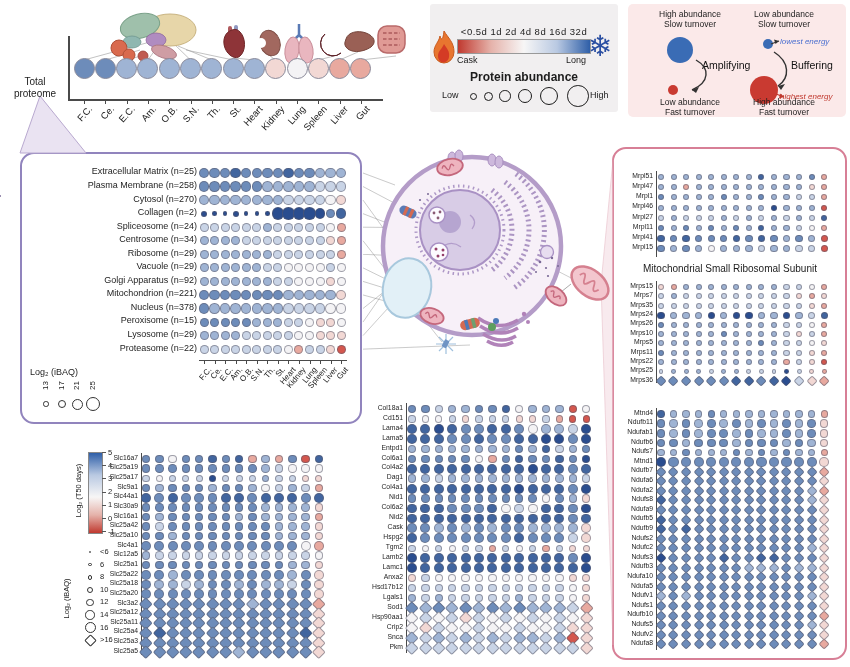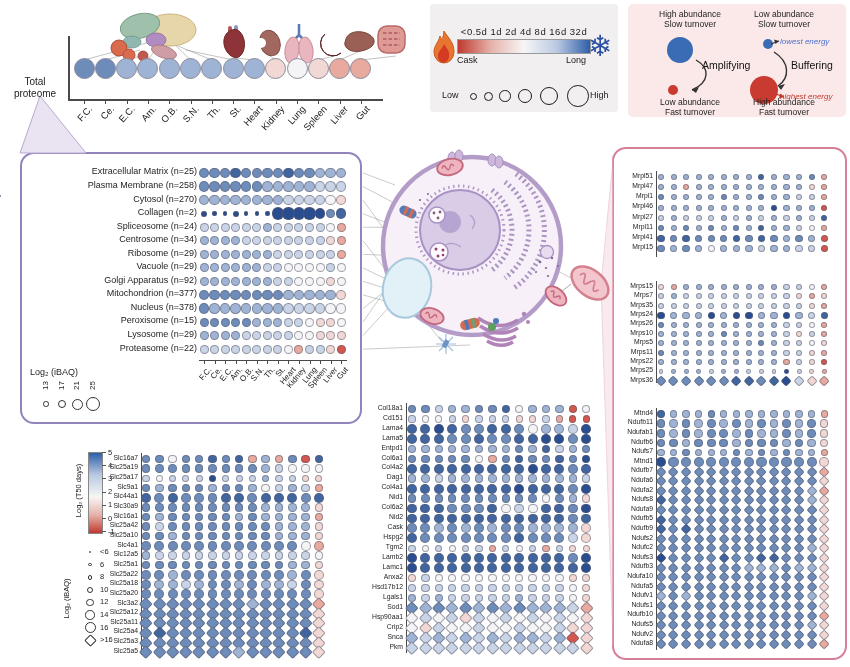--- a/index.html
+++ b/index.html
@@ -211,20 +211,21 @@
     <div class="ptitle" style="left:18px;top:22px;width:152px;font-size:9.5px;position:absolute;letter-spacing:0.5px;">&lt;0.5d 1d  2d  4d   8d 16d 32d</div>
     <div class="abs" style="left:27px;top:35px;width:132px;height:13px;border:0.5px solid #999;
                 background:linear-gradient(to right,#c0392f,#e5b2aa,#f7f6f6,#b9c9e2,#2f5fa8);"></div>
     <div class="abs" style="left:27px;top:51px;font-size:9px;">Cask</div>
     <div class="abs" style="left:136px;top:51px;font-size:9px;">Long</div>
     <svg class="abs" style="left:2px;top:26px;" width="24" height="38" viewBox="0 0 24 38">
       <path d="M12,1 C16,8 22,12 22,22 A10,11 0 0 1 2,22 C2,15 7,12 8,6 C9,10 11,11 12,1 Z" fill="#e8752f" stroke="#c75a1e" stroke-width="1"></path>
       <path d="M12,14 C15,19 18,21 17,27 A5.5,6 0 0 1 6,26 C6,21 10,19 12,14 Z" fill="#d43b25"></path>
     </svg>
     <div class="abs" style="left:158px;top:28px;font-size:29px;color:#2b4fa2;line-height:1;">❄</div>
+    <div class="ptitle" style="left:0;top:66px;width:188px;font-size:12px;font-weight:bold;position:absolute;">Protein abundance</div>
     <div class="abs" style="left:12px;top:86px;font-size:9px;">Low</div>
     <div class="abs" style="left:160px;top:86px;font-size:9px;">High</div>
     <div class="abs" id="abundance-circles" style="left:0;top:0;width:188px;height:108px;">
         <div style="position: absolute; left: 39.5px; top: 88.5px; width: 5px; height: 5px; border-radius: 50%; background: transparent; border: 1.6px solid rgb(26, 26, 26);"></div>
         <div style="position: absolute; left: 53.5px; top: 87.5px; width: 7px; height: 7px; border-radius: 50%; background: transparent; border: 1.6px solid rgb(26, 26, 26);"></div>
         <div style="position: absolute; left: 69.25px; top: 86.25px; width: 9.5px; height: 9.5px; border-radius: 50%; background: transparent; border: 1.6px solid rgb(26, 26, 26);"></div>
         <div style="position: absolute; left: 87.75px; top: 84.75px; width: 12.5px; height: 12.5px; border-radius: 50%; background: transparent; border: 1.6px solid rgb(26, 26, 26);"></div>
         <div style="position: absolute; left: 110px; top: 83px; width: 16px; height: 16px; border-radius: 50%; background: transparent; border: 1.6px solid rgb(26, 26, 26);"></div>
         <div style="position: absolute; left: 137.25px; top: 81.25px; width: 19.5px; height: 19.5px; border-radius: 50%; background: transparent; border: 1.6px solid rgb(26, 26, 26);"></div>
       </div>
@@ -255,20 +256,21 @@
       <path d="M143,40 L151,37" fill="none" stroke="#333" stroke-width="1.2"></path>
       <polygon points="151,37 146,35.5 147.5,40" fill="#333"></polygon>
       <path d="M148,90 L156,93" fill="none" stroke="#c0392f" stroke-width="1.2"></path>
       <polygon points="156,93 151,94.5 152,89.5" fill="#c0392f"></polygon>
     </svg>
   </div>
 
   <div class="hline" style="left:199px;top:360px;width:148px;height:1.4px;"></div>
   <div class="rlab" style="left:30px;top:368px;width:90px;text-align:left;font-size:9px;">Log₂ (iBAQ)</div>
 
+  <div class="ptitle abs" style="left:616px;top:263px;width:228px;font-size:10px;">Mitochondrial Small Ribosomal Subunit</div>
 
   <div class="vline" style="left:656px;top:171px;width:1px;height:86px;"></div>
   <div class="vline" style="left:656px;top:281px;width:1px;height:102px;"></div>
   <div class="vline" style="left:656px;top:408px;width:1px;height:242px;"></div>
   <div class="vline" style="left:141px;top:453px;width:1px;height:202px;"></div>
   <div class="vline" style="left:406px;top:403px;width:1px;height:250px;"></div>
 
   <div class="abs" style="left:88px;top:452px;width:13px;height:80px;border:0.5px solid #888;
               background:linear-gradient(to bottom,#2f5fa8,#b9c9e2,#f7f6f6 55%,#e5b2aa,#c0392f);"></div>
   <div class="abs" style="left:36px;top:486px;width:84px;font-size:7.5px;text-align:center;transform:rotate(-90deg);">Log₂ (T50 days)</div>
@@ -444,21 +446,21 @@
     <div class="dot" style="left: 241.7px; top: 276.9px; width: 9px; height: 9px; background: rgb(159, 180, 212); border-radius: 50%;"></div>
     <div class="dot" style="left: 252.3px; top: 276.9px; width: 9px; height: 9px; background: rgb(159, 180, 212); border-radius: 50%;"></div>
     <div class="dot" style="left: 262.8px; top: 276.9px; width: 9px; height: 9px; background: rgb(159, 180, 212); border-radius: 50%;"></div>
     <div class="dot" style="left: 273.4px; top: 276.9px; width: 9px; height: 9px; background: rgb(201, 212, 230); border-radius: 50%;"></div>
     <div class="dot" style="left: 283.9px; top: 276.9px; width: 9px; height: 9px; background: rgb(201, 212, 230); border-radius: 50%;"></div>
     <div class="dot" style="left: 294.4px; top: 276.9px; width: 9px; height: 9px; background: rgb(244, 243, 245); border-radius: 50%;"></div>
     <div class="dot" style="left: 305px; top: 276.9px; width: 9px; height: 9px; background: rgb(244, 243, 245); border-radius: 50%;"></div>
     <div class="dot" style="left: 315.6px; top: 276.9px; width: 9px; height: 9px; background: rgb(244, 243, 245); border-radius: 50%;"></div>
     <div class="dot" style="left: 326.1px; top: 276.9px; width: 9px; height: 9px; background: rgb(242, 216, 212); border-radius: 50%;"></div>
     <div class="dot" style="left: 336.6px; top: 276.9px; width: 9px; height: 9px; background: rgb(244, 243, 245); border-radius: 50%;"></div>
-    <div class="rlab" style="right: 653px; top: 289.37px; font-size: 9px;">Mitochondrion (n=377)</div>
+    <div class="rlab" style="right: 653px; top: 289.37px; font-size: 9px;">Mitochondrion (n=221)</div>
     <div class="dot" style="left: 198.8px; top: 289.7px; width: 10.5px; height: 10.5px; background: rgb(109, 140, 186); border-radius: 50%;"></div>
     <div class="dot" style="left: 209.3px; top: 289.7px; width: 10.5px; height: 10.5px; background: rgb(109, 140, 186); border-radius: 50%;"></div>
     <div class="dot" style="left: 219.8px; top: 289.7px; width: 10.5px; height: 10.5px; background: rgb(109, 140, 186); border-radius: 50%;"></div>
     <div class="dot" style="left: 230.4px; top: 289.7px; width: 10.5px; height: 10.5px; background: rgb(109, 140, 186); border-radius: 50%;"></div>
     <div class="dot" style="left: 240.9px; top: 289.7px; width: 10.5px; height: 10.5px; background: rgb(109, 140, 186); border-radius: 50%;"></div>
     <div class="dot" style="left: 251.5px; top: 289.7px; width: 10.5px; height: 10.5px; background: rgb(109, 140, 186); border-radius: 50%;"></div>
     <div class="dot" style="left: 262.1px; top: 289.7px; width: 10.5px; height: 10.5px; background: rgb(109, 140, 186); border-radius: 50%;"></div>
     <div class="dot" style="left: 272.6px; top: 289.7px; width: 10.5px; height: 10.5px; background: rgb(109, 140, 186); border-radius: 50%;"></div>
     <div class="dot" style="left: 283.1px; top: 289.7px; width: 10.5px; height: 10.5px; background: rgb(159, 180, 212); border-radius: 50%;"></div>
     <div class="dot" style="left: 293.7px; top: 289.7px; width: 10.5px; height: 10.5px; background: rgb(159, 180, 212); border-radius: 50%;"></div>

